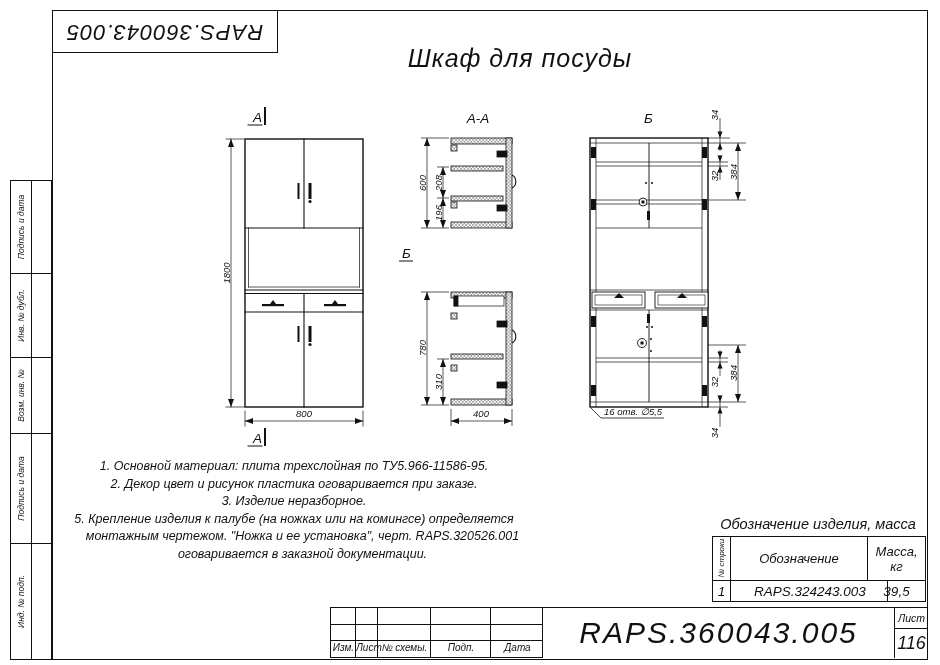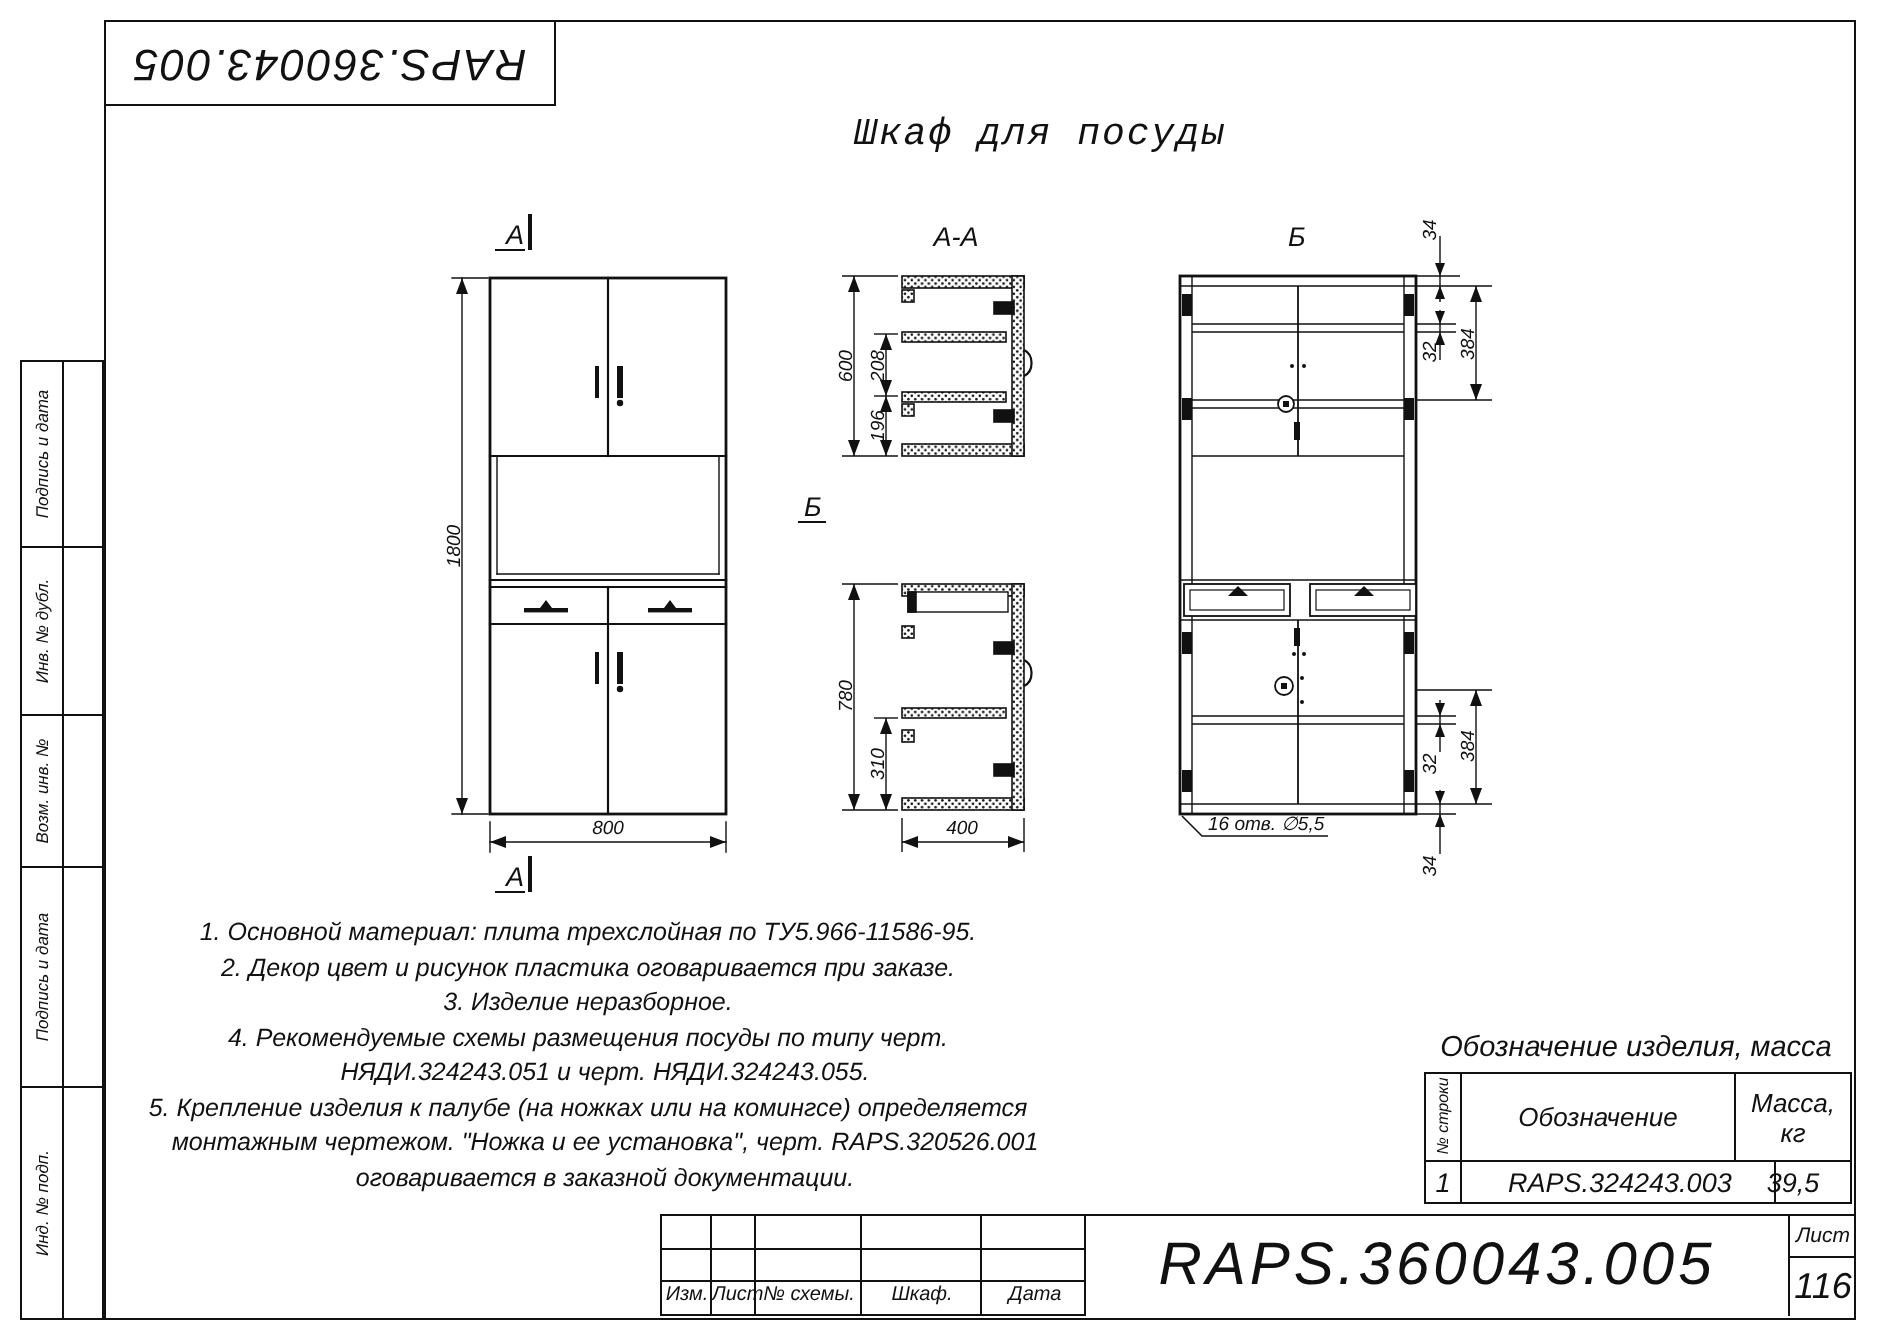--- a/index.html
+++ b/index.html
@@ -10,21 +10,21 @@
   .main-frame{left:52px;top:10px;width:876px;height:650px;border:1.5px solid #111;box-sizing:border-box;}
   .top-stamp{left:52px;top:10px;width:226px;height:43px;border:1px solid #111;box-sizing:border-box;
              display:flex;align-items:center;justify-content:center;}
   .top-stamp span{transform:rotate(180deg);font-size:22px;letter-spacing:1px;white-space:nowrap;}
   
   .sb-box{left:10px;width:42px;border:1px solid #111;box-sizing:border-box;}
   .sb-div{position:absolute;left:20px;top:0;bottom:0;border-left:1px solid #111;}
   .sb-label{position:absolute;left:0;top:0;height:20px;transform-origin:top left;
             transform:rotate(-90deg) translateX(-100%);text-align:center;
             font-size:8.5px;line-height:20px;white-space:nowrap;}
-  .dwg-title{left:385px;top:56px;width:270px;text-align:center;font-size:19px;letter-spacing:1px;font-family:Liberation Mono, monospace;}
+  .dwg-title{left:385px;top:44px;width:270px;text-align:center;font-size:25px;letter-spacing:1px;}
   
   .notes{left:64px;top:458px;width:460px;font-size:12.5px;line-height:17.5px;text-align:center;}
   .note{padding-left:17px;text-indent:-17px;}
   
   .spec-title{left:706px;top:516px;width:224px;text-align:center;font-size:14.5px;white-space:nowrap;}
   .spec{left:712px;top:536px;width:214px;height:66px;border:1.5px solid #111;box-sizing:border-box;}
   .spec .hdr{position:absolute;left:0;top:0;right:0;height:44px;border-bottom:1px solid #111;box-sizing:border-box;}
   .spec .c1{position:absolute;left:0;top:0;bottom:0;width:18px;border-right:1px solid #111;box-sizing:border-box;}
   .spec .c2{position:absolute;left:18px;top:0;bottom:0;width:137px;border-right:1px solid #111;box-sizing:border-box;}
   .spec .c3{position:absolute;left:155px;top:0;bottom:0;right:0;}
@@ -307,21 +307,20 @@
         <polygon points="520,312 517.5,318.5 522.5,318.5" fill="#111"></polygon>
         <text class="t-dim" x="515" y="341" text-anchor="middle" transform="rotate(-90 515 338)">34</text>
       </g>
     </g>
   </svg>
 
   <div class="abs notes">
     <div class="note">1. Основной материал: плита трехслойная по ТУ5.966-11586-95.</div>
     <div class="note">2. Декор цвет и рисунок пластика оговаривается при заказе.</div>
     <div class="note">3. Изделие неразборное.</div>
-    <div class="note">4. Рекомендуемые схемы размещения посуды по типу черт. НЯДИ.324243.051 и черт. НЯДИ.324243.055.</div>
     <div class="note">5. Крепление изделия к палубе (на ножках или на комингсе) определяется монтажным чертежом. "Ножка и ее установка", черт. RAPS.320526.001 оговаривается в заказной документации.</div>
   </div>
 
   <div class="abs spec-title">Обозначение изделия, масса</div>
   <div class="abs spec">
     <div class="hdr">
       <div class="c1">
           <span class="rot" style="width:42px;">№ строки</span>
         </div>
       <div class="c2">Обозначение</div>
@@ -340,21 +339,21 @@
   <div class="abs tb-grid">
     <div class="tb-col" style="left:0;width:25px;"></div>
     <div class="tb-col" style="left:25px;width:22px;"></div>
     <div class="tb-col" style="left:47px;width:53px;"></div>
     <div class="tb-col" style="left:100px;width:60px;"></div>
     <div class="tb-rowline" style="top:16px;"></div>
     <div class="tb-rowline" style="top:32px;"></div>
     <div class="tb-lab" style="left:0;width:25px;">Изм.</div>
     <div class="tb-lab" style="left:25px;width:22px;">Лист</div>
     <div class="tb-lab" style="left:47px;width:53px;">№ схемы.</div>
-    <div class="tb-lab" style="left:100px;width:60px;">Шкаф.</div>
+    <div class="tb-lab" style="left:100px;width:60px;">Подп.</div>
     <div class="tb-lab" style="left:160px;width:53px;">Дата</div>
   </div>
   <div class="abs tb-desig">RAPS.360043.005</div>
   <div class="abs tb-sheet">
     <div class="lab">Лист</div>
     <div class="num">116</div>
   </div>
 
 </div>
 

